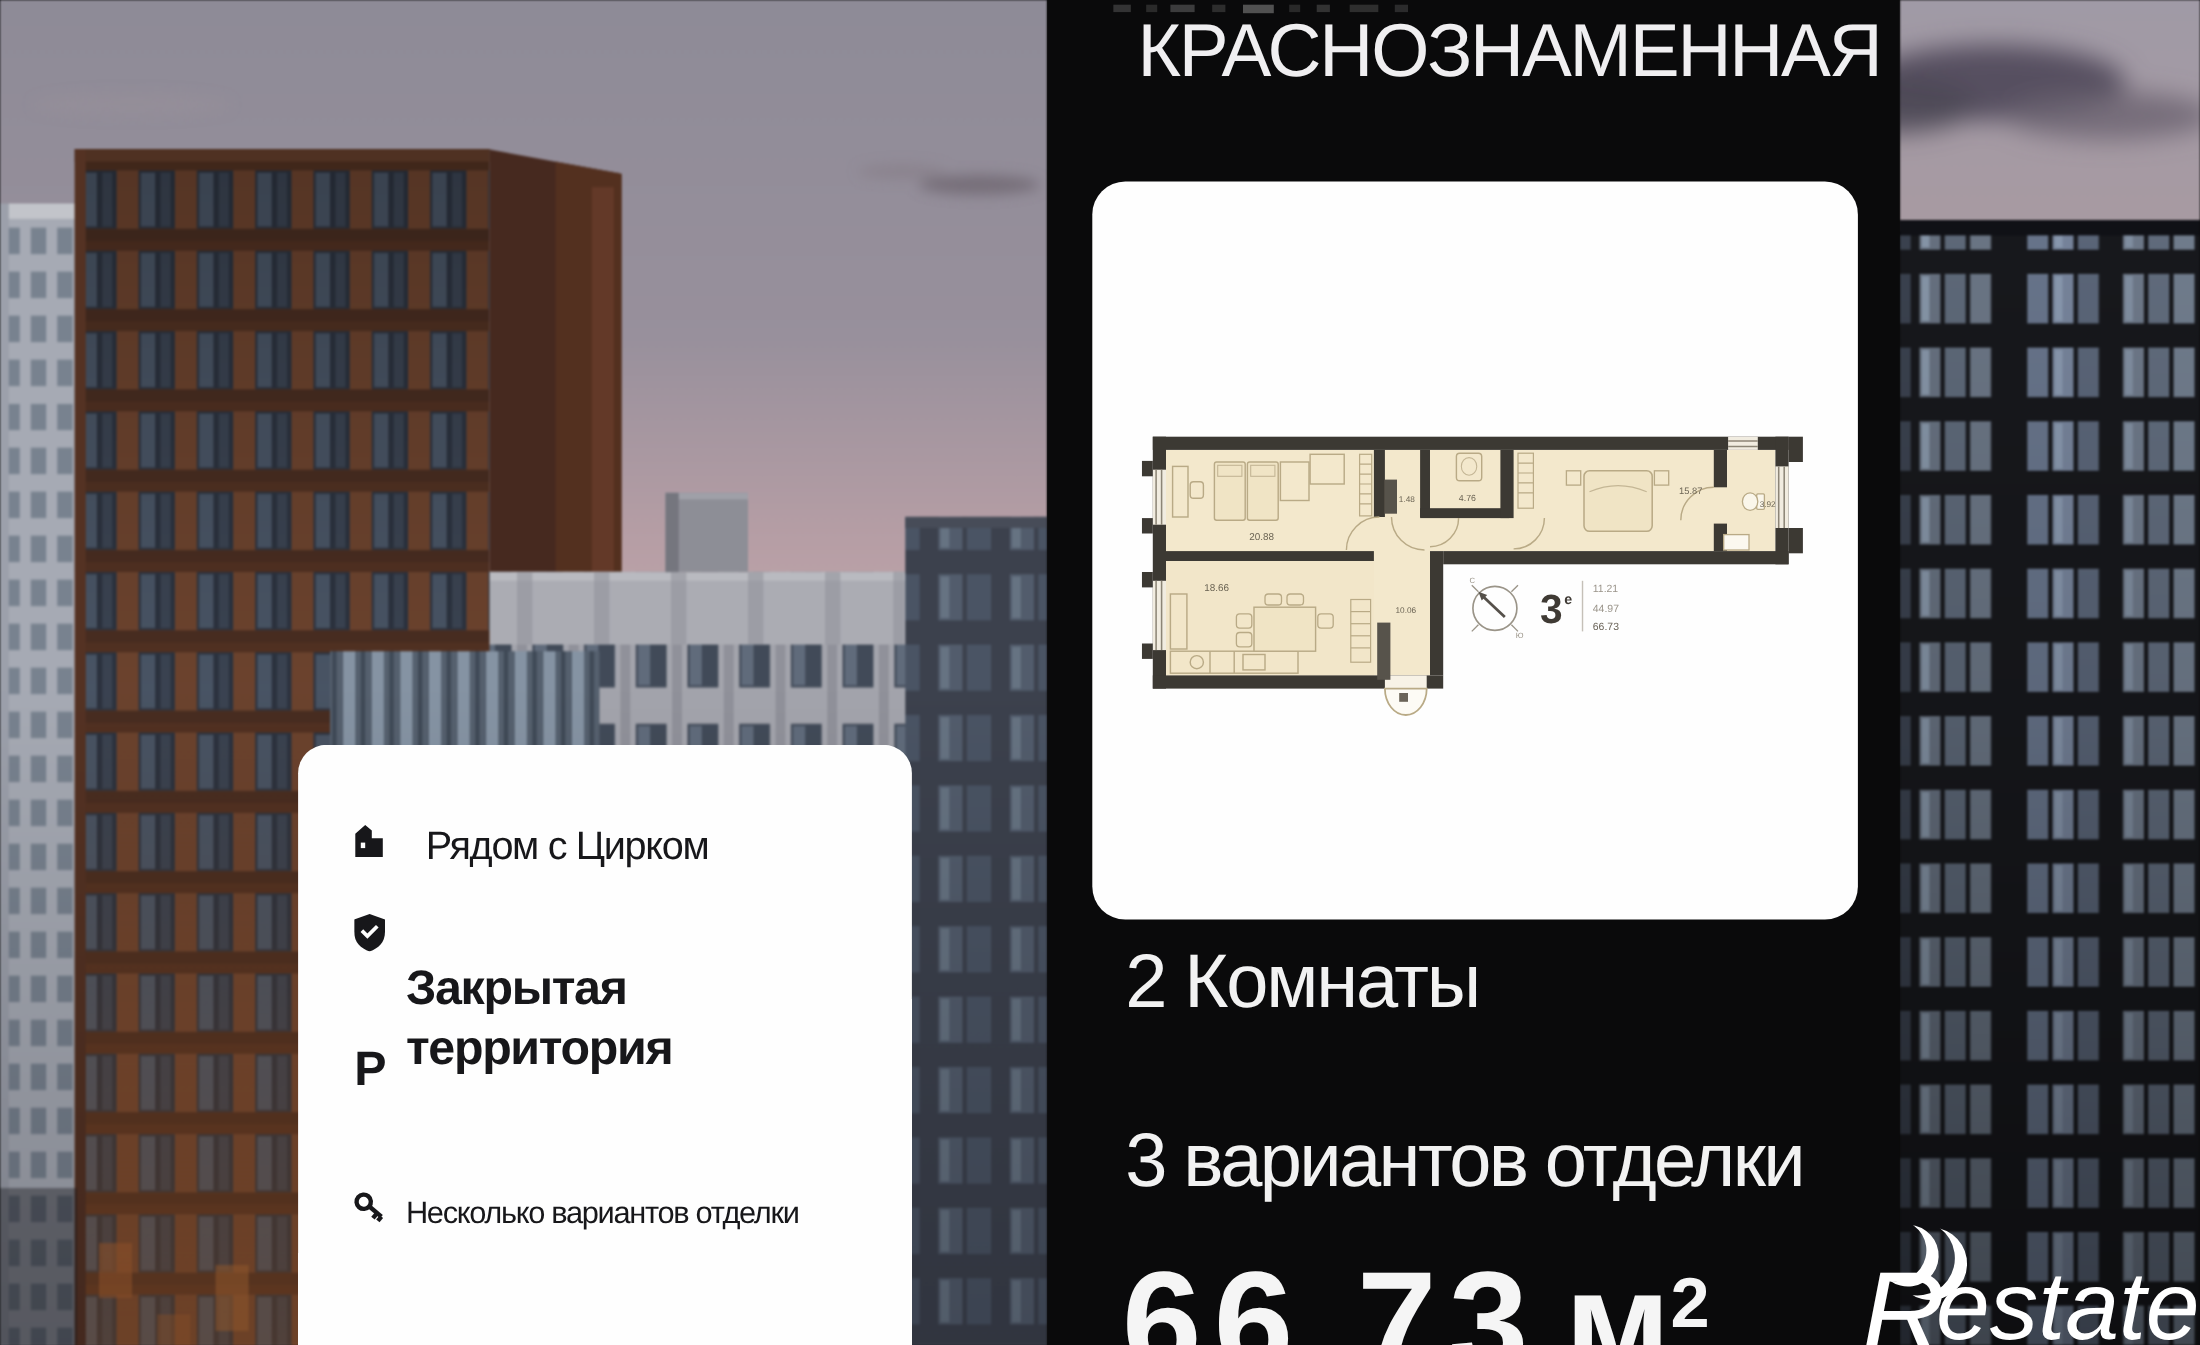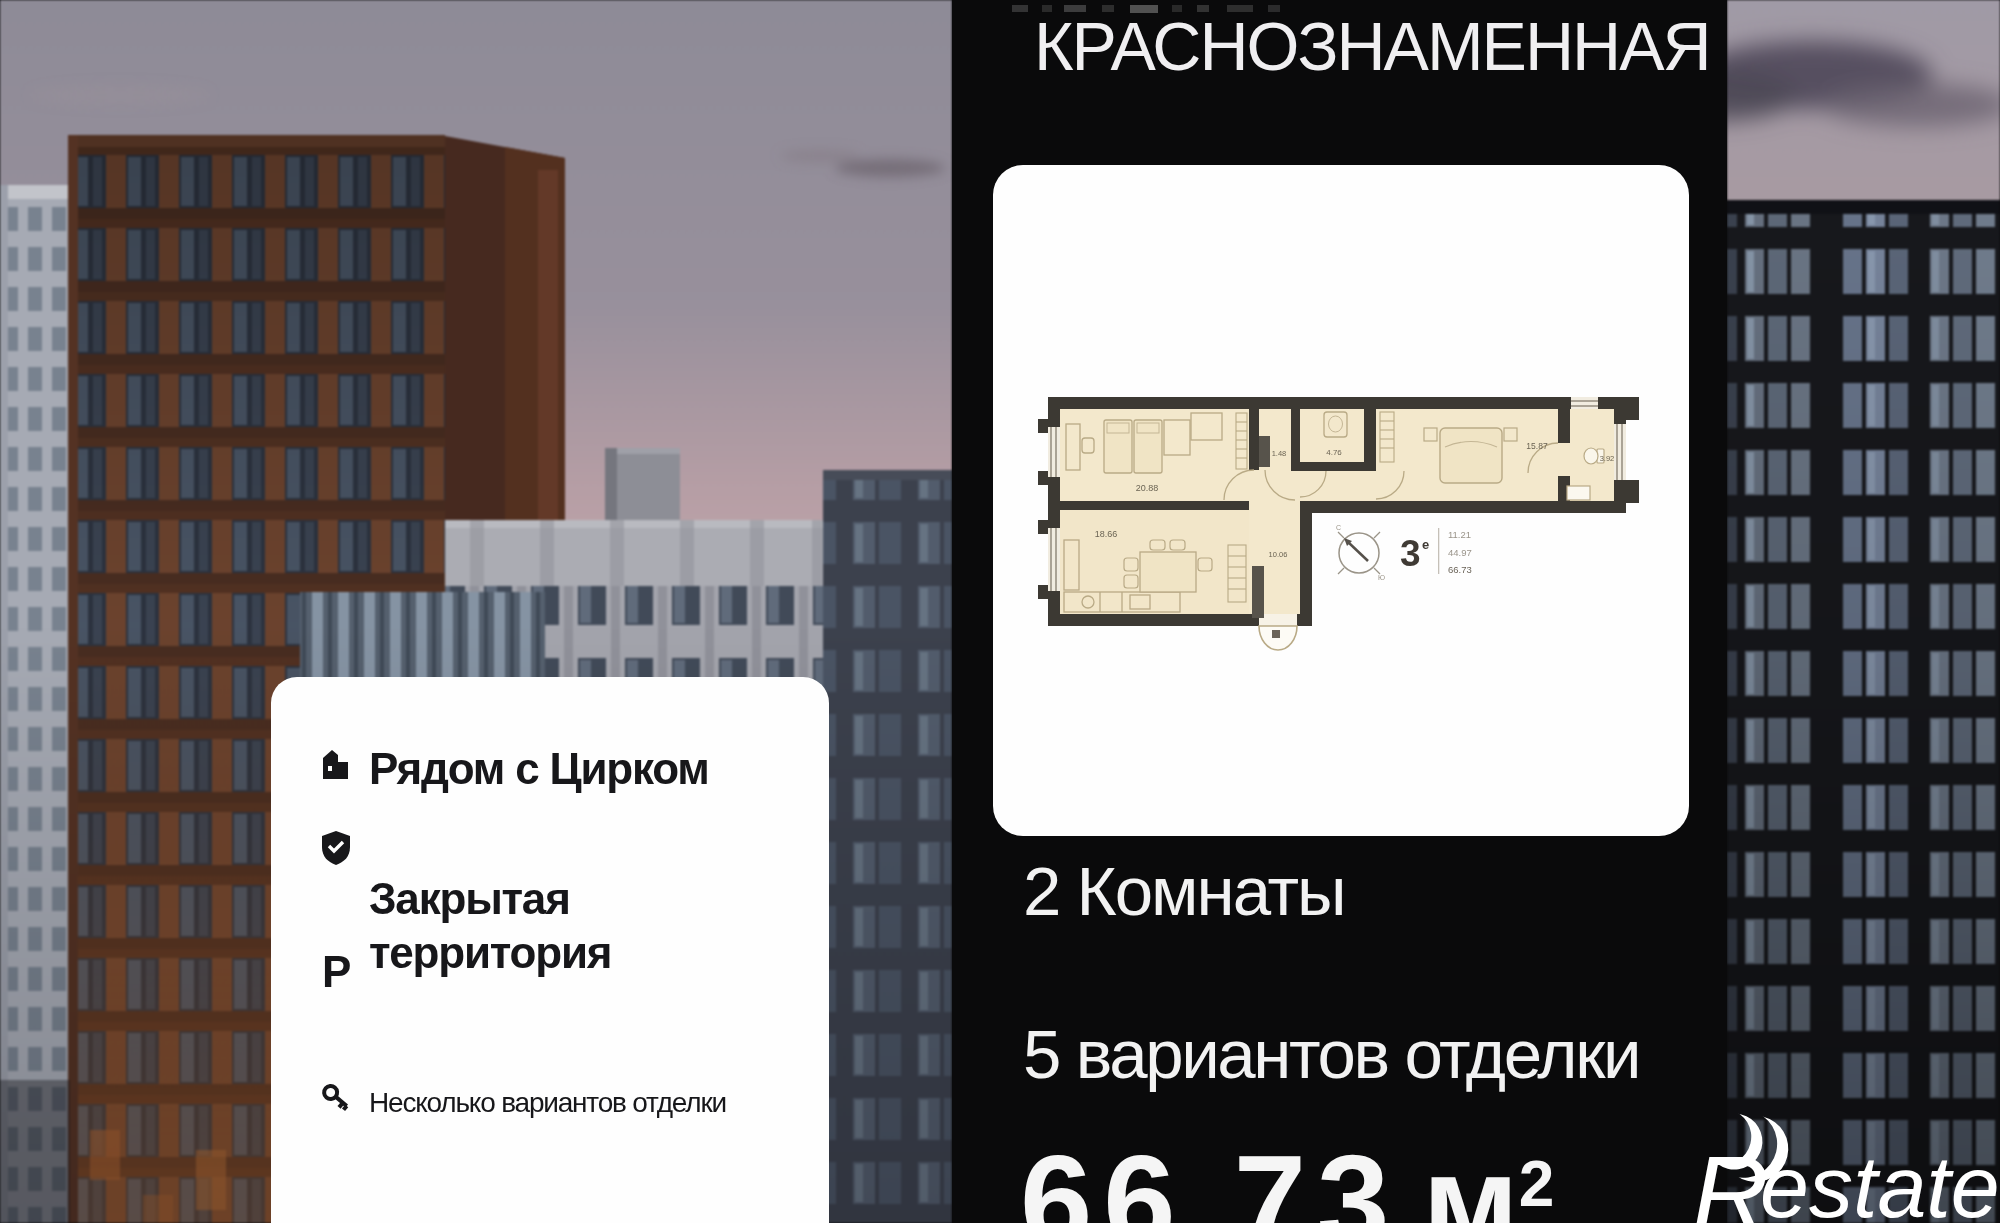--- a/index.html
+++ b/index.html
@@ -394,34 +394,34 @@
 <g font-size="9.5" fill="#9a948a">
           <text x="1448" y="538">11.21</text>
           <text x="1448" y="556">44.97</text>
           <text x="1448" y="573" fill="#6b6459">66.73</text>
         </g>
 </svg>
 </div>
 
 <div class="abs" style="left:1023px;top:857px;font-size:69px;line-height:70px;color:#f2f2f2;letter-spacing:-2px;white-space:nowrap;">2 Комнаты</div>
 
-<div class="abs" style="left:1023px;top:1020px;font-size:69px;line-height:70px;color:#f2f2f2;letter-spacing:-2.4px;white-space:nowrap;">5 вариантов отделки</div>
+<div class="abs" style="left:1023px;top:1020px;font-size:69px;line-height:70px;color:#f2f2f2;letter-spacing:-2.4px;white-space:nowrap;">3 вариантов отделки</div>
 
 <div class="abs" style="left:1020px;top:1136px;font-size:130px;line-height:130px;color:#f5f5f5;font-weight:bold;letter-spacing:11px;white-space:nowrap;">66.73<span style="letter-spacing:0;margin-left:-14px;"> м</span><span style="font-size:64px;letter-spacing:0;line-height:0;position:relative;top:-40px;">2</span></div>
 
 <div class="abs" style="left:271px;top:677px;width:558px;height:546px;background:#fefefe;border-radius:26px 26px 0 0;"></div>
 
 <div class="abs" style="left:322px;top:749px;width:27px;height:30px;">
 <svg width="27" height="30" viewBox="0 0 27 30">
         <path d="M1,30 V9 L10,1 L16,6 V13 H26 V30 Z" fill="#17171a"></path>
         <rect x="6" y="17" width="4" height="5" fill="#fefefe"></rect>
       </svg>
 </div>
 
-<div class="abs" style="left:369px;top:742px;font-size:44px;line-height:54px;font-weight:bold;color:#17171a;letter-spacing:-1.2px;white-space:nowrap;">Рядом с Цирком</div>
+<div class="abs" style="left:387px;top:742px;font-size:36px;line-height:54px;font-weight:normal;color:#17171a;letter-spacing:-1.2px;white-space:nowrap;">Рядом с Цирком</div>
 
 <div class="abs" style="left:322px;top:831px;width:28px;height:34px;">
 <svg width="28" height="34" viewBox="0 0 28 34">
         <path d="M14,0 L28,5 V16 C28,26 22,31 14,34 C6,31 0,26 0,16 V5 Z" fill="#17171a"></path>
         <path d="M7,15 L12,20 L21,11" fill="none" stroke="#fefefe" stroke-width="3.4"></path>
       </svg>
 </div>
 
 <div class="abs" style="left:369px;top:872px;width:330px;font-size:44px;line-height:54px;font-weight:bold;color:#17171a;letter-spacing:-1.2px;">Закрытая территория</div>
 

